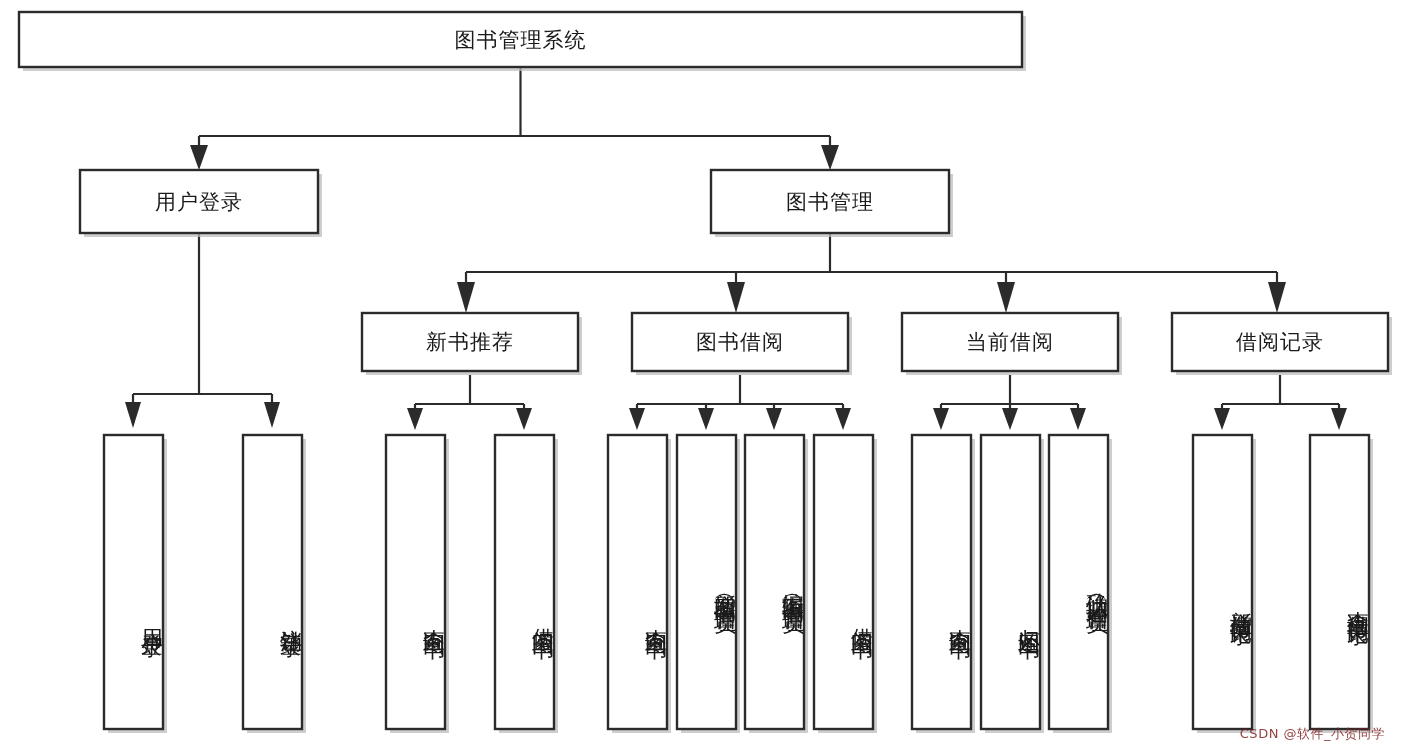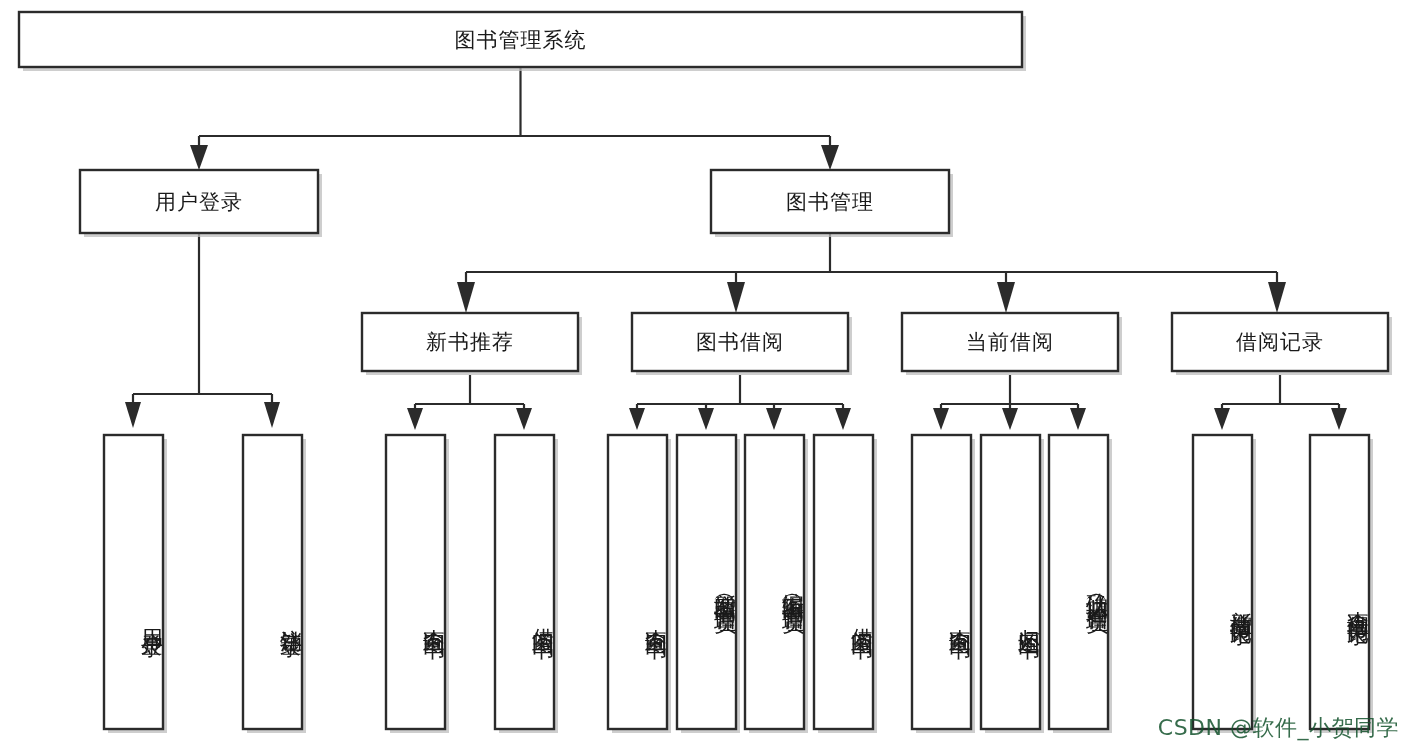--- a/index.html
+++ b/index.html
@@ -30,23 +30,23 @@
     color:#1a1a1a;
     letter-spacing:3px;
     line-height:1;
     white-space:nowrap;
     display:flex;
     align-items:flex-start;
     justify-content:center;
     pointer-events:none;
   }
   .watermark{
-    position:absolute;right:6px;bottom:4px;
-    font-family:"DejaVu Sans","Liberation Sans",sans-serif;
-    font-size:22px;color:#14532d;opacity:.85;white-space:nowrap;
+    position:absolute;right:20px;bottom:4px;
+    font-family:"DejaVu Sans","Liberation Sans",sans-serif;
+    font-size:13px;color:#7f1d1d;opacity:.85;white-space:nowrap;
     letter-spacing:.5px;
   }
 </style>
 </head>
 <body>
 
 <div id="diagram-root">
 
   <svg id="tree-svg" viewBox="0 0 1405 747">
 

